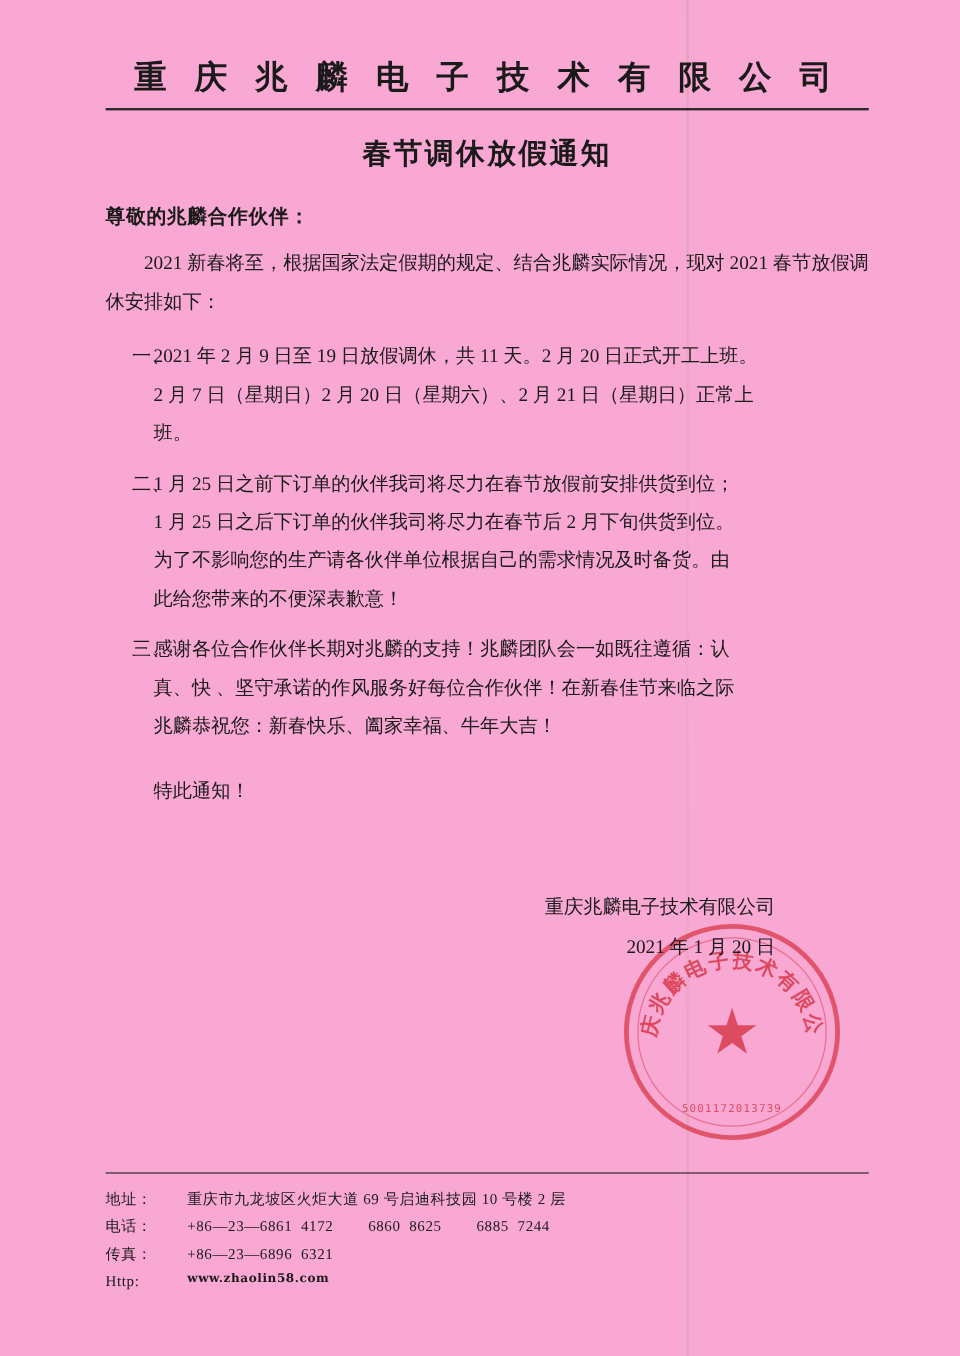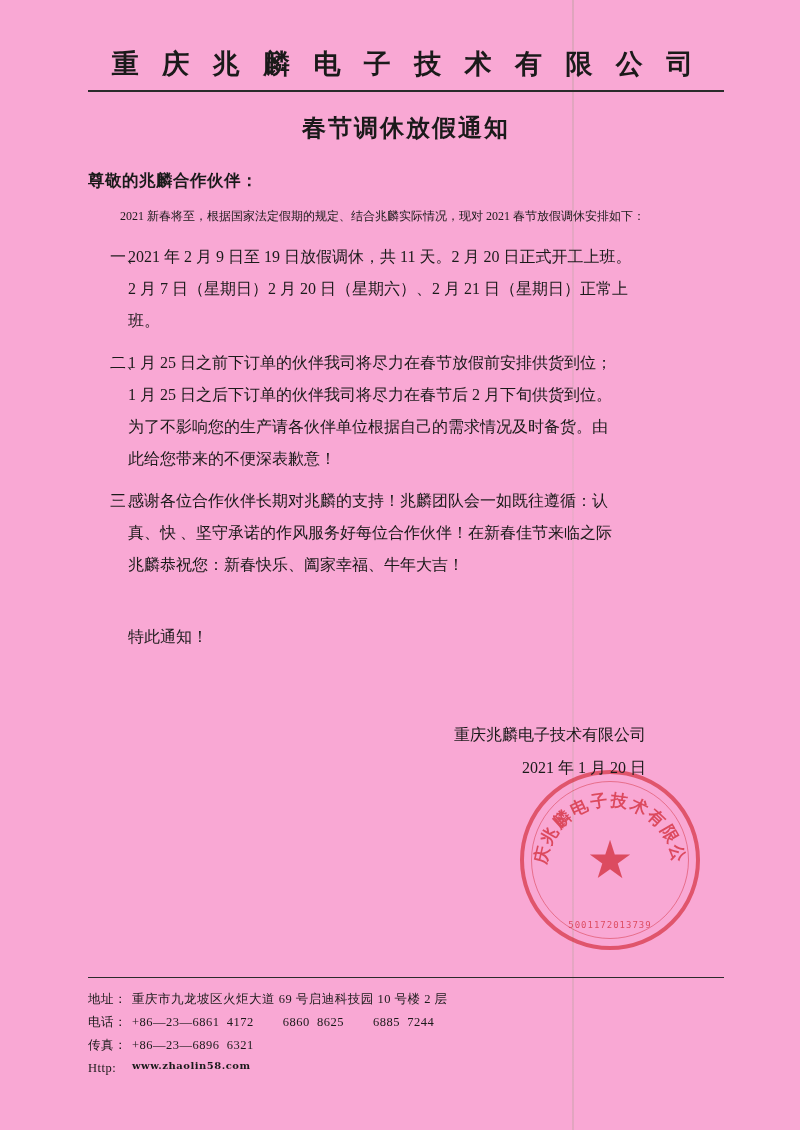--- a/index.html
+++ b/index.html
@@ -60,21 +60,21 @@
   }
 
   .salutation {
     margin-top: 26px;
     font-size: 16.5px;
     font-weight: bold;
     letter-spacing: 0.5px;
   }
 
   .para {
-    font-size: 12px;
+    font-size: 16px;
     line-height: 2.05;
     margin-top: 12px;
     text-align: justify;
     text-justify: inter-ideograph;
   }
   .para.indent {
     text-indent: 32px;
   }
 
   .list {
@@ -96,21 +96,21 @@
   .list-body {
     flex: 1 1 auto;
     text-align: justify;
     text-justify: inter-ideograph;
   }
   .list-body .line {
     display: block;
   }
 
   .closing {
-    margin-top: 46px;
+    margin-top: 27px;
     margin-left: 40px;
     font-size: 16px;
   }
 
   .signature {
     margin-top: 70px;
     text-align: right;
     padding-right: 78px;
     font-size: 16px;
     line-height: 2.1;
@@ -189,20 +189,21 @@
     color: #1a1a1a;
   }
   .footer-label {
     flex: 0 0 44px;
     letter-spacing: 0.5px;
   }
   .footer-value {
     flex: 1 1 auto;
     letter-spacing: 0.5px;
     white-space: pre;
+    margin-left: 24px;
   }
   .footer-value.url {
     font-family: "DejaVu Serif", "Liberation Serif", serif;
     font-size: 10px;
     font-weight: bold;
   }
 </style>
 </head>
 <body>
 

